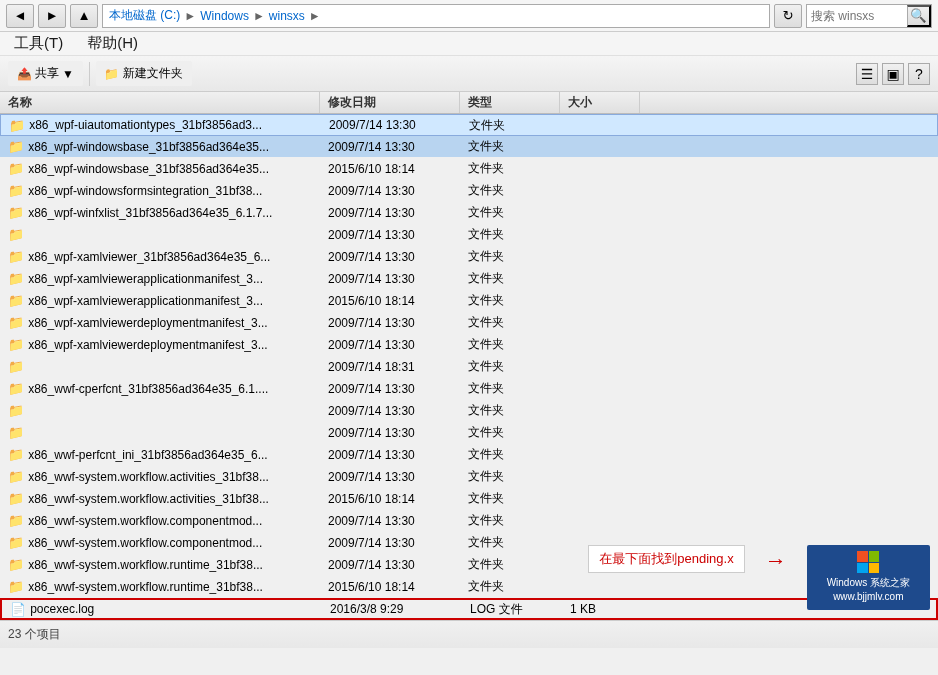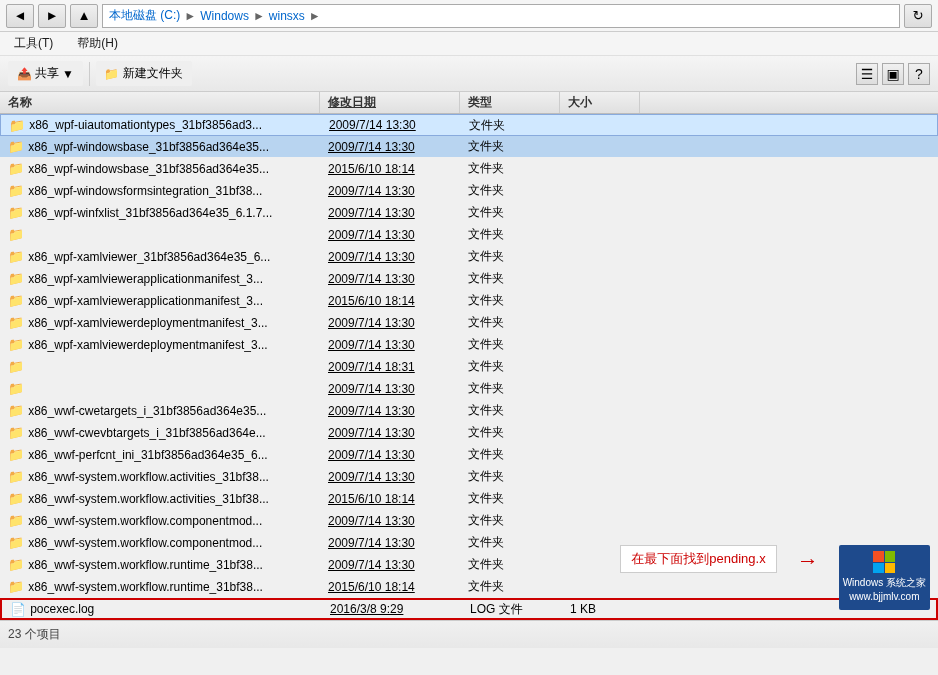--- a/index.html
+++ b/index.html
@@ -50,42 +50,42 @@
     .toolbar-divider { width: 1px; height: 24px; background: #ccc; margin: 0 2px; }
     .menu-bar {
       background: #f5f5f5;
       height: 24px;
       display: flex;
       align-items: center;
       padding: 0 8px;
       gap: 12px;
       border-bottom: 1px solid #e0e0e0;
     }
-    .menu-item { cursor: pointer; padding: 2px 6px; font-size: 12px; color: #1a1a1a; }
+    .menu-item { cursor: pointer; padding: 2px 6px; font-size: 15px; color: #1a1a1a; }
 
     
     .col-header {
       display: flex;
       background: linear-gradient(to bottom, #f0f0f0, #e0e0e0);
       border-bottom: 1px solid #bbb;
       height: 22px;
       align-items: center;
       position: sticky; top: 0;
     }
     .col-header-cell {
       padding: 2px 8px;
       border-right: 1px solid #ccc;
       font-size: 12px;
       font-weight: bold;
       color: #333;
       cursor: pointer;
       white-space: nowrap;
     }
     .col-name { width: 320px; }
-    .col-date { width: 140px; text-decoration: underline; }
+    .col-date { width: 140px; }
     .col-type { width: 100px; }
     .col-size { width: 80px; }
     .file-row {
       display: flex;
       align-items: center;
       height: 22px;
       border-bottom: 1px solid #f0f0f0;
       cursor: pointer;
     }
     .file-row.selected { background: #b8d4f0; }
@@ -156,20 +156,24 @@
   <button class="nav-btn">▲</button>
   <div class="breadcrumb-area">
     <span class="breadcrumb-item">本地磁盘 (C:)</span>
     <span class="breadcrumb-sep">►</span>
     <span class="breadcrumb-item">Windows</span>
     <span class="breadcrumb-sep">►</span>
     <span class="breadcrumb-item">winsxs</span>
     <span class="breadcrumb-sep">►</span>
   </div>
   <button class="nav-btn">↻</button>
+  <div class="search-area">
+    <input class="search-input" type="text" placeholder="搜索 winsxs" style="">
+    <button class="search-btn">🔍</button>
+  </div>
 </div>
 
 <div class="menu-bar">
   <span class="menu-item">工具(T)</span>
   <span class="menu-item">帮助(H)</span>
 </div>
 
 <div class="toolbar">
   <button class="toolbar-btn">
     <span>📤</span>
@@ -301,38 +305,37 @@
     <div class="file-cell file-cell-name">
       <span style="font-size:13px;">📁</span>
     </div>
     <div class="file-cell col-date">2009/7/14 18:31</div>
     <div class="file-cell col-type">文件夹</div>
     <div class="file-cell col-size"></div>
   </div>
         <div class="file-row">
     <div class="file-cell file-cell-name">
       <span style="font-size:13px;">📁</span>
-    </div>
-    <div class="file-cell col-date">2009/7/14 13:30</div>
-    <div class="file-cell col-type">文件夹</div>
-    <div class="file-cell col-size"></div>
-  </div>
-        <div class="file-row">
-    <div class="file-cell file-cell-name">
-      <span style="font-size:13px;">📁</span>
-      <span>x86_wwf-cwetargets_i_31bf3856ad364e35...</span>
-    </div>
-    <div class="file-cell col-date">2009/7/14 13:30</div>
-    <div class="file-cell col-type">文件夹</div>
-    <div class="file-cell col-size"></div>
-  </div>
-        <div class="file-row">
-    <div class="file-cell file-cell-name">
-      <span style="font-size:13px;">📁</span>
-      <span>x86_wwf-cwevbtargets_i_31bf3856ad364e...</span>
+      <span>x86_wwf-cperfcnt_31bf3856ad364e35_6.1....</span>
+    </div>
+    <div class="file-cell col-date">2009/7/14 13:30</div>
+    <div class="file-cell col-type">文件夹</div>
+    <div class="file-cell col-size"></div>
+  </div>
+        <div class="file-row">
+    <div class="file-cell file-cell-name">
+      <span style="font-size:13px;">📁</span>
+    </div>
+    <div class="file-cell col-date">2009/7/14 13:30</div>
+    <div class="file-cell col-type">文件夹</div>
+    <div class="file-cell col-size"></div>
+  </div>
+        <div class="file-row">
+    <div class="file-cell file-cell-name">
+      <span style="font-size:13px;">📁</span>
     </div>
     <div class="file-cell col-date">2009/7/14 13:30</div>
     <div class="file-cell col-type">文件夹</div>
     <div class="file-cell col-size"></div>
   </div>
         <div class="file-row">
     <div class="file-cell file-cell-name">
       <span style="font-size:13px;">📁</span>
       <span>x86_wwf-perfcnt_ini_31bf3856ad364e35_6...</span>
     </div>
@@ -401,21 +404,21 @@
     </div>
     <div class="file-cell col-date">2016/3/8 9:29</div>
     <div class="file-cell col-type">LOG 文件</div>
     <div class="file-cell col-size">1 KB</div>
   </div>
       </div>
   </div>
 <div style="position: absolute; bottom: 10px; right: 8px; display: flex; align-items: flex-start; gap: 20px;">
       <div style="background: white; border: 1px solid rgb(204, 204, 204); padding: 4px 10px; font-size: 13px; color: rgb(204, 0, 0); white-space: nowrap;">在最下面找到pending.x</div>
       <div style="color: rgb(204, 0, 0); font-size: 22px; font-weight: bold;">→</div>
-      <div style="background: rgb(30, 74, 140); color: white; padding: 6px 4px; display: flex; flex-direction: column; align-items: center; font-size: 10px; border-radius: 2px; line-height: 1.4;">
+      <div style="background: rgb(30, 74, 140); color: white; padding: 6px 20px; display: flex; flex-direction: column; align-items: center; font-size: 10px; border-radius: 2px; line-height: 1.4;">
         <div style="display: grid; grid-template-columns: 1fr 1fr; gap: 1px; width: 22px; height: 22px; margin-bottom: 3px;">
           <div style="background: rgb(242, 80, 34);"></div>
           <div style="background: rgb(128, 186, 1);"></div>
           <div style="background: rgb(2, 164, 239);"></div>
           <div style="background: rgb(255, 185, 0);"></div>
         </div>
         <div>Windows 系统之家</div>
         <div>www.bjjmlv.com</div>
       </div>
     </div>

